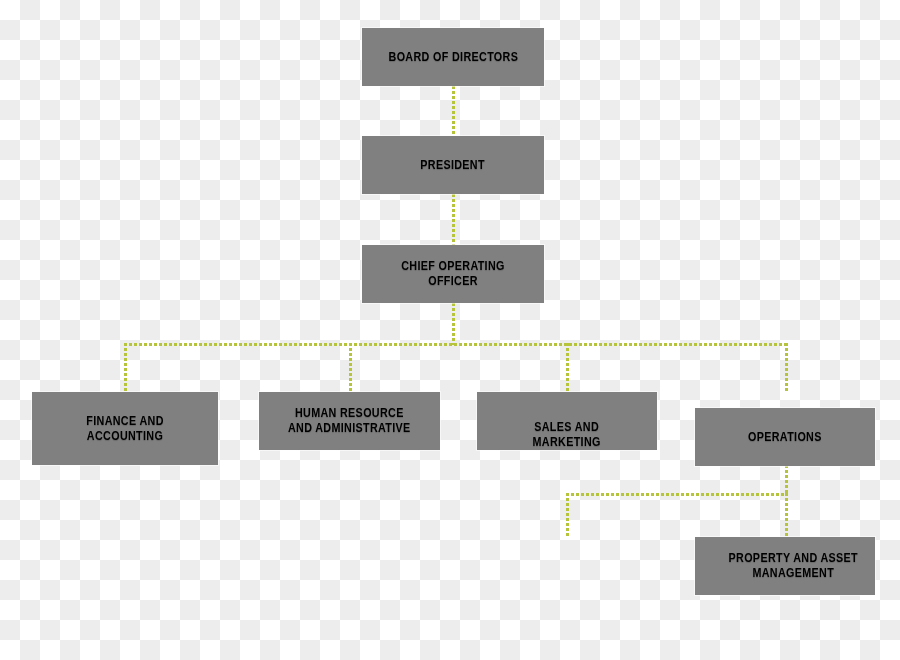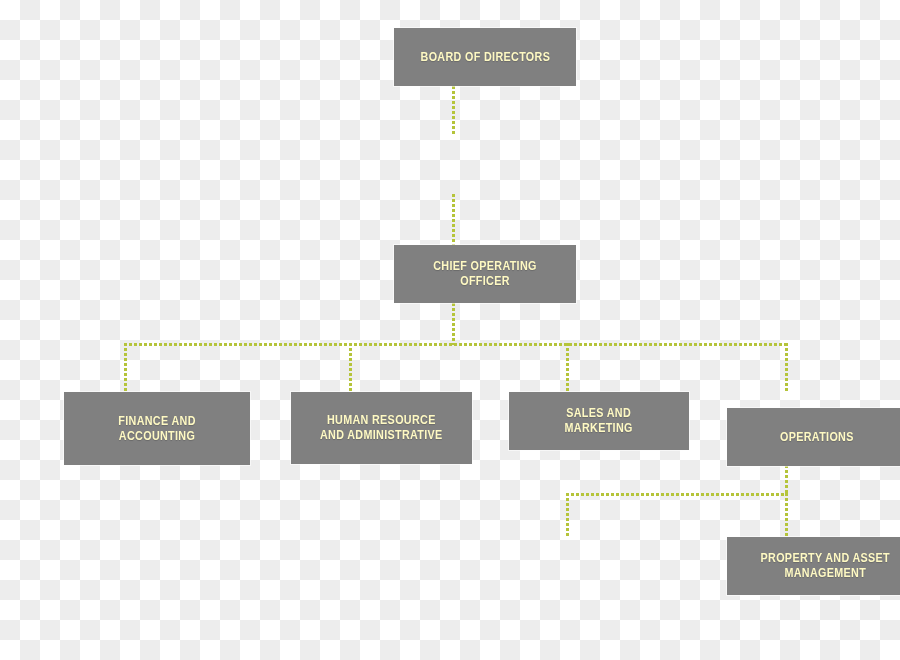--- a/index.html
+++ b/index.html
@@ -28,24 +28,23 @@
 
   
   .node {
     position: absolute;
     background: #808080;
     box-sizing: border-box;
     display: flex;
     align-items: center;
     justify-content: center;
     text-align: center;
-    color: #fef9c3;
+    color: #000000;
     box-shadow: 0 0 0 1px rgba(255,255,255,0.55);
     z-index: 3;
-    margin-left: 32px;
   }
   .node-label {
     font-family: "Liberation Sans Narrow", "Liberation Sans", sans-serif;
     font-weight: bold;
     font-size: 12.5px;
     line-height: 15px;
     letter-spacing: 0.4px;
     text-transform: uppercase;
     transform: scaleX(0.86);
     white-space: pre-line;
@@ -99,36 +98,39 @@
 
   <div class="conn conn-v" style="left:785px; top:450px; height:45px;"></div>
   <div class="conn conn-h" style="left:566px; top:493px; width:222px;"></div>
   <div class="conn conn-v" style="left:566px; top:493px; height:44px;"></div>
   <div class="conn conn-v" style="left:785px; top:493px; height:44px;"></div>
 
   <div class="node" style="left:362px; top:28px; width:182px; height:58px;">
     <span class="node-label">BOARD OF DIRECTORS</span>
   </div>
 
+  <div class="node" style="left:362px; top:136px; width:182px; height:58px;">
+    <span class="node-label">PRESIDENT</span>
+  </div>
 
   <div class="node" style="left:362px; top:245px; width:182px; height:58px;justify-content:flex-end;">
     <span class="node-label">CHIEF OPERATING OFFICER</span>
   </div>
 
   <div class="node" style="left:32px; top:392px; width:186px; height:73px;">
     <span class="node-label">FINANCE AND
 ACCOUNTING</span>
   </div>
 
-  <div class="node" style="left:259px; top:392px; width:181px; height:72px;">
+  <div class="node" style="left:259px; top:392px; width:181px; height:58px;">
     <span class="node-label">HUMAN RESOURCE
 AND ADMINISTRATIVE</span>
   </div>
 
-  <div class="node" style="left:477px; top:392px; width:180px; height:58px;">
+  <div class="node" style="left:477px; top:392px; width:180px; height:58px;align-items:flex-end;">
     <span class="node-label">SALES AND
 MARKETING</span>
   </div>
 
   <div class="node" style="left:695px; top:408px; width:180px; height:58px;">
     <span class="node-label">OPERATIONS</span>
   </div>
 
 
   <div class="node" style="left:695px; top:537px; width:180px; height:58px;justify-content:flex-end;">

